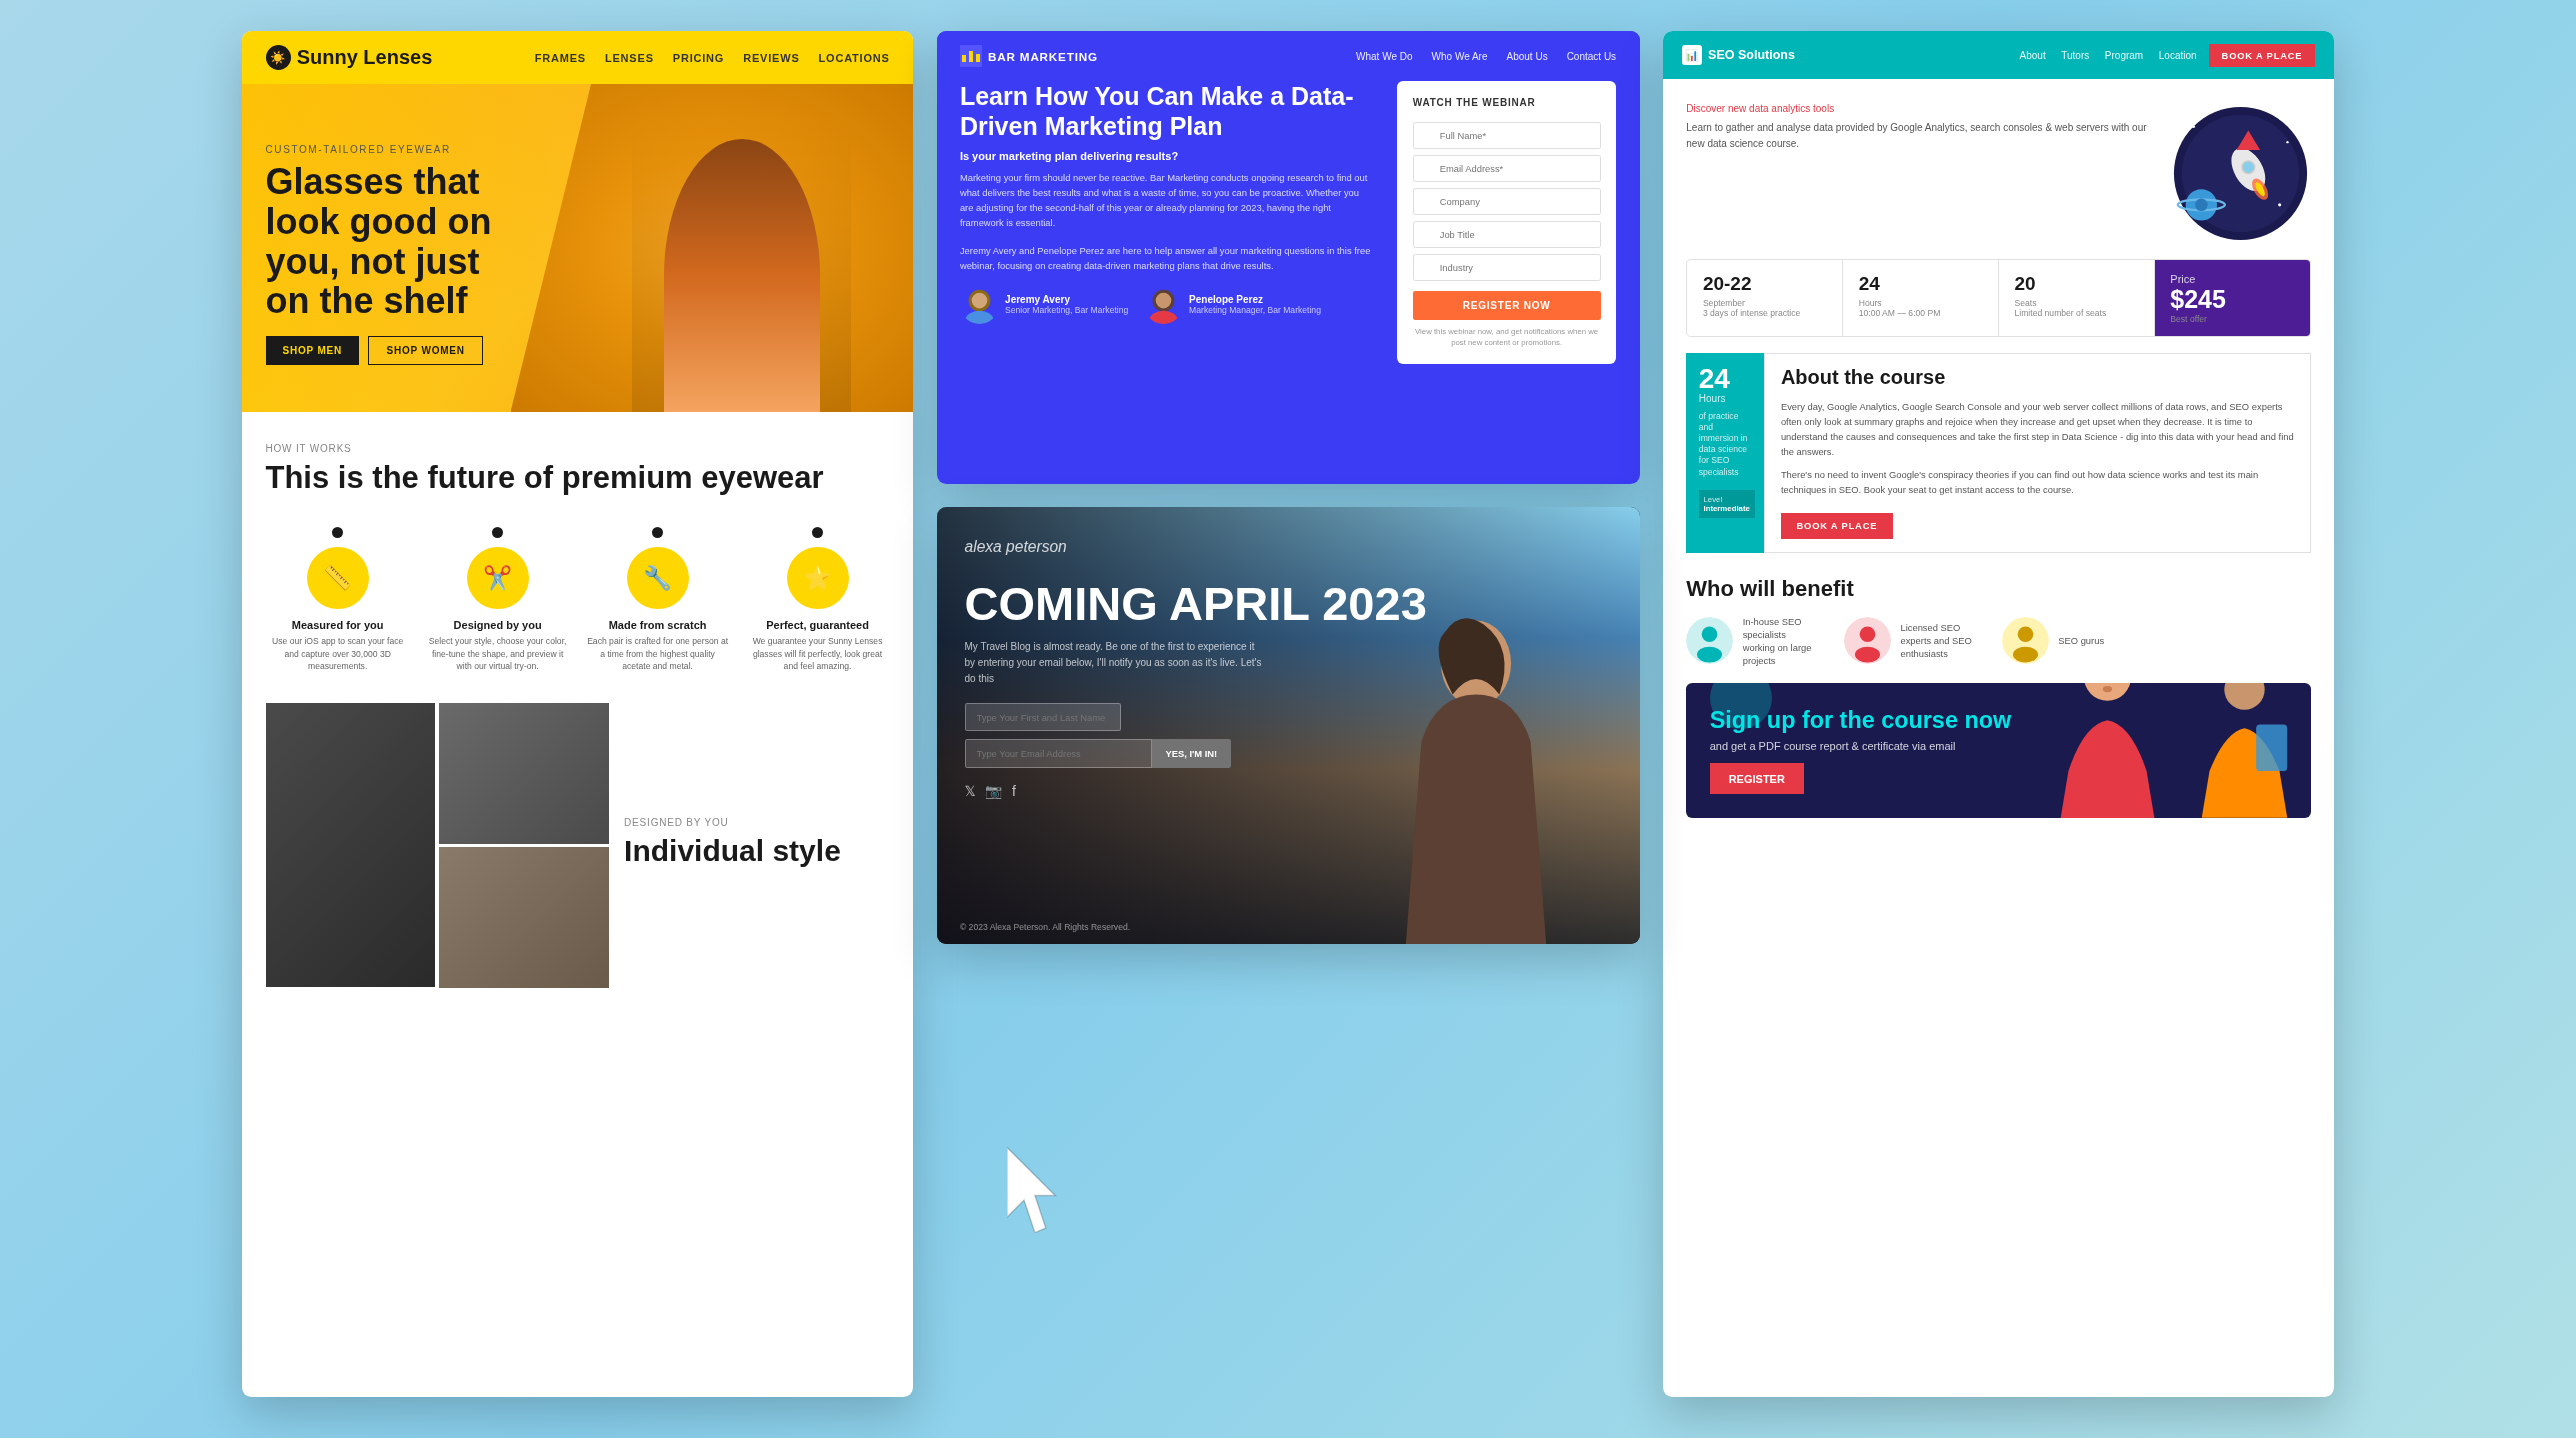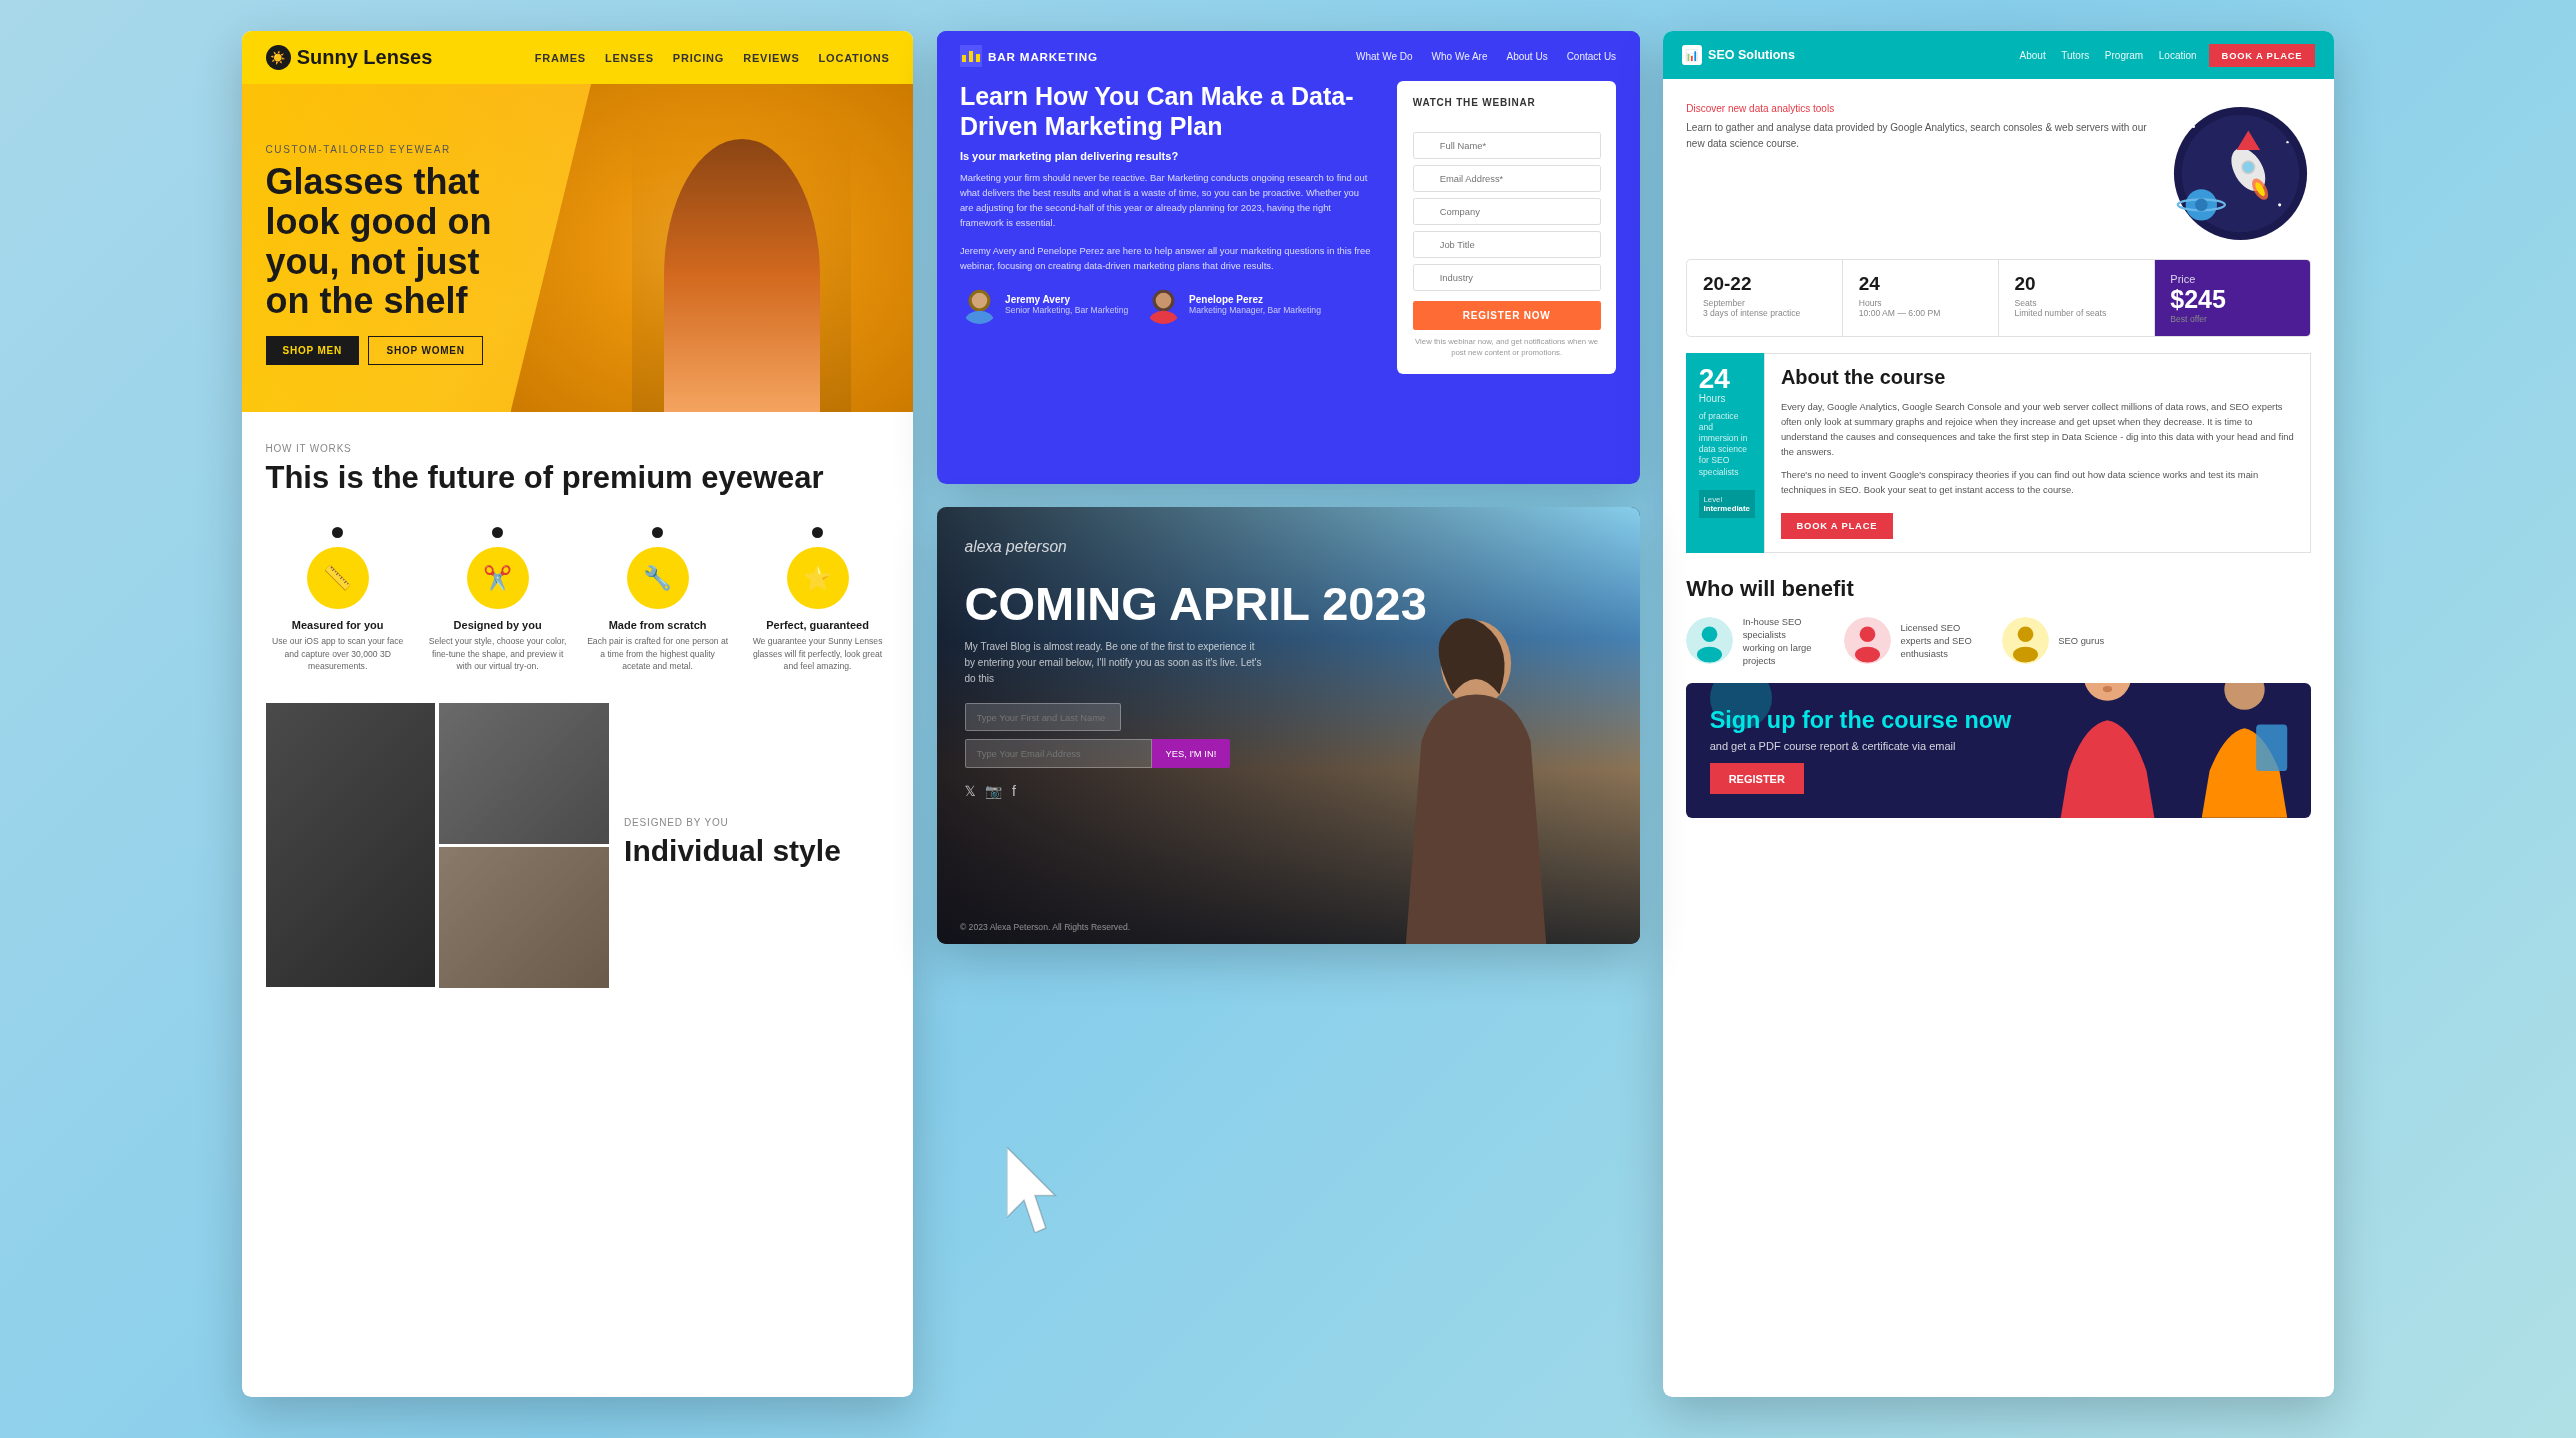--- a/index.html
+++ b/index.html
@@ -376,21 +376,21 @@
       background: white;
       border-radius: 6.2px;
       padding: 15.6px;
       height: fit-content;
     }
     .bm-form-title {
       font-size: 10px;
       font-weight: 700;
       color: #333;
       letter-spacing: 0.8px;
-      margin-bottom: 24px;
+      margin-bottom: 14px;
     }
     .bm-input {
       width: 100%;
       border: 0.8px solid #ddd;
       padding: 7px 26px;
       font-size: 9.4px;
       color: #999;
       margin-bottom: 6.2px;
       border-radius: 2.3px;
     }
@@ -485,26 +485,26 @@
     .cc-email-input {
       background: rgba(255,255,255,0.15);
       border: 0.8px solid rgba(255,255,255,0.3);
       padding: 7.8px 11px;
       color: rgba(255,255,255,0.7);
       font-size: 9.4px;
       width: 187px;
       border-radius: 2.3px 0 0 2.3px;
     }
     .cc-btn {
-      background: #a21caf;
+      background: #737373;
       color: white;
       border: none;
       padding: 7.8px 14px;
       font-size: 9.4px;
-      font-weight: 400;
+      font-weight: 700;
       cursor: pointer;
       border-radius: 0 2.3px 2.3px 0;
     }
     .cc-social {
       display: flex;
       gap: 9.4px;
     }
     .cc-social-icon {
       color: rgba(255,255,255,0.7);
       font-size: 14px;

